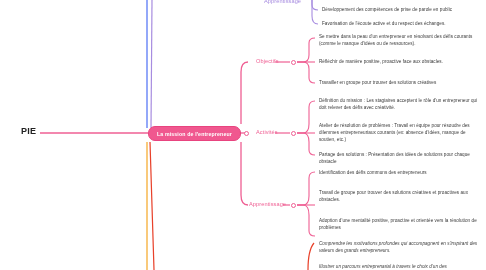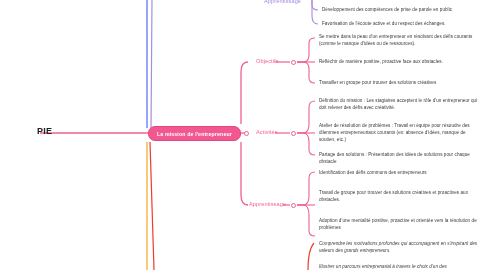--- a/index.html
+++ b/index.html
@@ -19,21 +19,21 @@
     position: absolute;
     left: 0;
     top: 0;
     width: 486px;
     height: 270px;
     pointer-events: none;
   }
   
   .root-label {
     position: absolute;
-    left: 37px;
+    left: 21px;
     top: 126px;
     font-size: 9px;
     font-weight: bold;
     color: #222222;
     letter-spacing: 0.3px;
   }
   .center-node {
     position: absolute;
     left: 148px;
     top: 126px;

